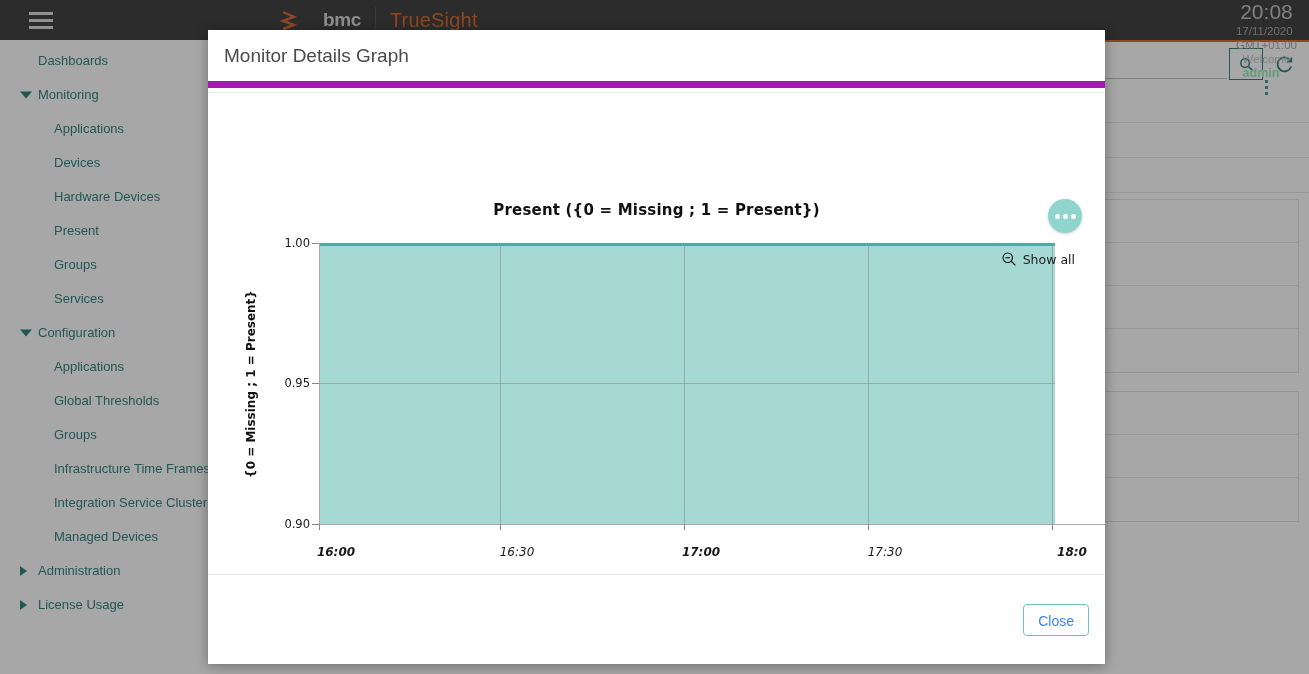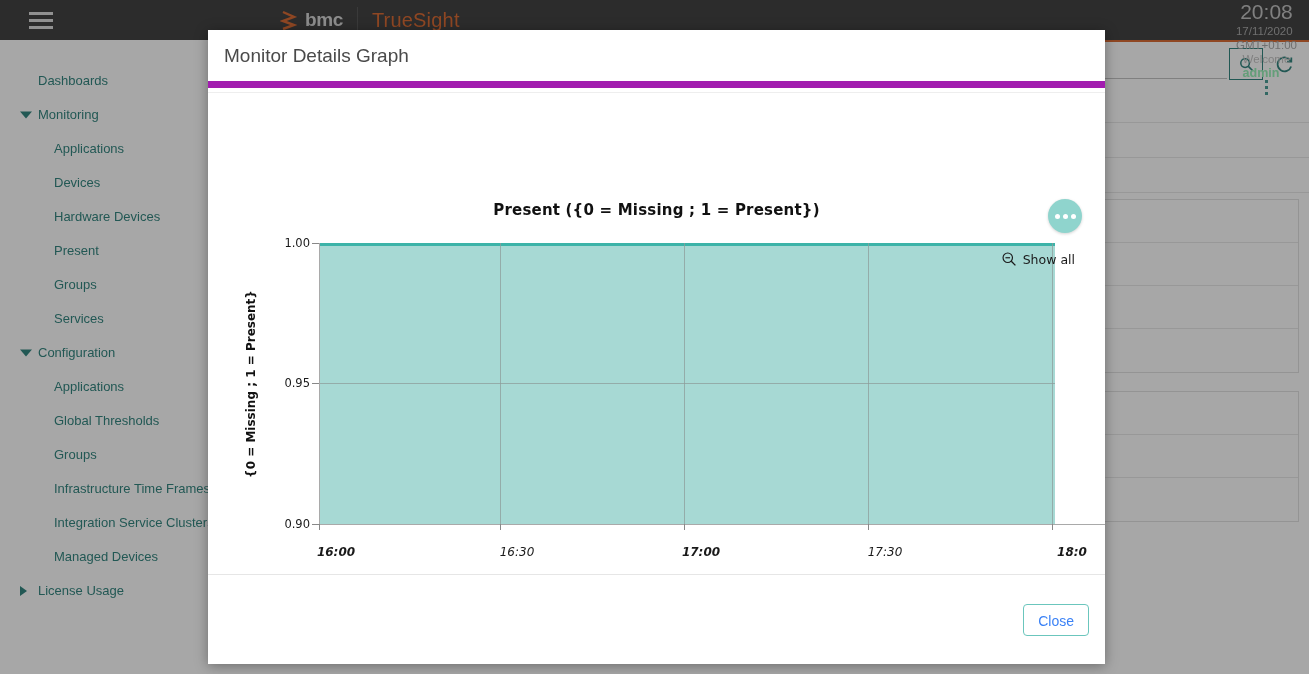--- a/index.html
+++ b/index.html
@@ -26,21 +26,21 @@
     width: 54px; height: 40px;
     display: flex; flex-direction: column; align-items: center; justify-content: center;
     gap: 4px; cursor: pointer; margin-left: 14px;
   }
   .hamburger span { display:block; width: 24px; height: 3px; background: #d8d8d8; }
 
   .brand-area {
     display: flex; align-items: center; height: 40px;
     margin-left: 212px;
   }
-  .bmc-logo { display: flex; align-items: flex-start; gap: 5px; }
+  .bmc-logo { display: flex; align-items: flex-start; gap: 23px; }
   .bmc-word { color: #cfcfcf; font-size: 19px; font-weight: 700; letter-spacing: -0.4px; }
   .brand-div { width: 1px; height: 26px; background: #3a3a3a; margin: 0 14px; }
   .truesight { color: #d4500f; font-size: 20px; letter-spacing: 0.2px; }
 
   .topbar-right {
     position: absolute; right: 0; top: 0; height: 40px;
     display: flex; align-items: center; flex-direction: column;
   }
   .clock { color: #b9b9b9; font-size: 21px; padding: 0 12px; }
   .vdiv { width: 1px; height: 26px; background: #3a3a3a; }
@@ -60,21 +60,21 @@
 
   
   .orange-strip {
     position: absolute; left: 270px; top: 40px; width: 1039px; height: 2px;
     background: #d4500f;
   }
 
   
   .sidebar {
     position: absolute; left: 8px; top: 40px; width: 252px; height: 634px;
-    background: #ffffff; padding-top: 24px;
+    background: #ffffff; padding-top: 4px;
     overflow: hidden;
   }
   .nav-item {
     font-size: 13px; color: #0d6f68; line-height: 34px;
     padding-left: 30px; cursor: pointer; white-space: nowrap;
     position: relative;
   }
   .nav-item.child { padding-left: 46px; }
   .nav-item .caret {
     position: absolute; left: 12px; top: 50%; transform: translateY(-50%);
@@ -288,20 +288,24 @@
         <span>Groups</span>
       </div>
       <div class="nav-item child">
         <span>Infrastructure Time Frames</span>
       </div>
       <div class="nav-item child">
         <span>Integration Service Clusters</span>
       </div>
       <div class="nav-item child">
         <span>Managed Devices</span>
+      </div>
+      <div class="nav-item">
+        <span class="caret right"></span>
+        <span>Administration</span>
       </div>
       <div class="nav-item">
         <span class="caret right"></span>
         <span>License Usage</span>
       </div>
     </div>
 
     <div class="content">
       <div class="searchrow">
         <input class="search-input" placeholder="odel, serial number" style="">

